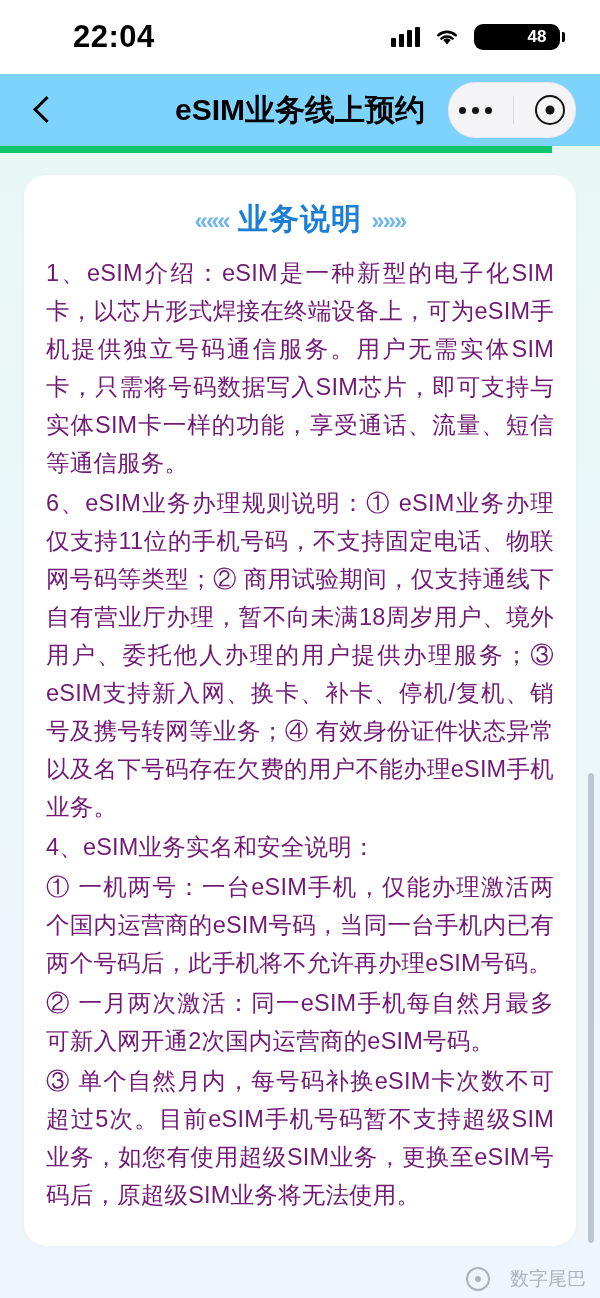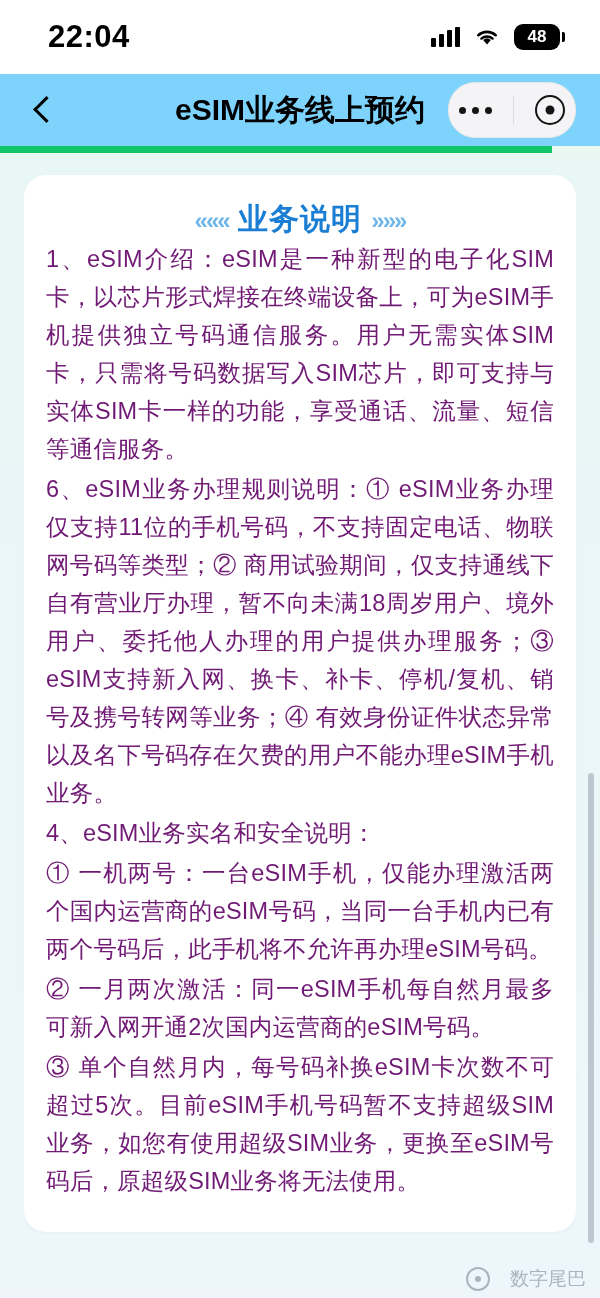--- a/index.html
+++ b/index.html
@@ -17,20 +17,21 @@
 
   
   .status-bar {
     height: 74px;
     display: flex;
     align-items: center;
     justify-content: space-between;
     padding: 0 40px 0 48px;
     box-sizing: border-box;
     background: #ffffff;
+    margin-left: 25px;
   }
   .status-time {
     font-size: 31px;
     font-weight: bold;
     color: #000;
     letter-spacing: 0.5px;
   }
   .status-right {
     display: flex;
     align-items: center;
@@ -59,20 +60,21 @@
     height: 26px;
     border-radius: 9px;
     background: #000;
     color: #fff;
     font-size: 17px;
     font-weight: bold;
     display: flex;
     align-items: center;
     justify-content: center;
     position: relative;
+    padding-left: 40px;
   }
   .battery:after {
     content: "";
     position: absolute;
     right: -5px;
     top: 8px;
     width: 3px;
     height: 10px;
     background: #000;
     border-radius: 0 2px 2px 0;
@@ -194,21 +196,21 @@
     padding: 24px 22px 30px 22px;
     box-sizing: border-box;
     box-shadow: 0 1px 3px rgba(0,0,0,0.03);
   }
   .card-title {
     text-align: center;
     font-size: 30px;
     font-weight: bold;
     color: #1a7fd4;
     letter-spacing: 1px;
-    margin-bottom: 0;
+    margin-bottom: 14px;
   }
   .card-title .deco {
     color: #6fb7ea;
     font-weight: bold;
     font-size: 24px;
     letter-spacing: -2px;
   }
   .para {
     font-size: 23.5px;
     line-height: 38px;

